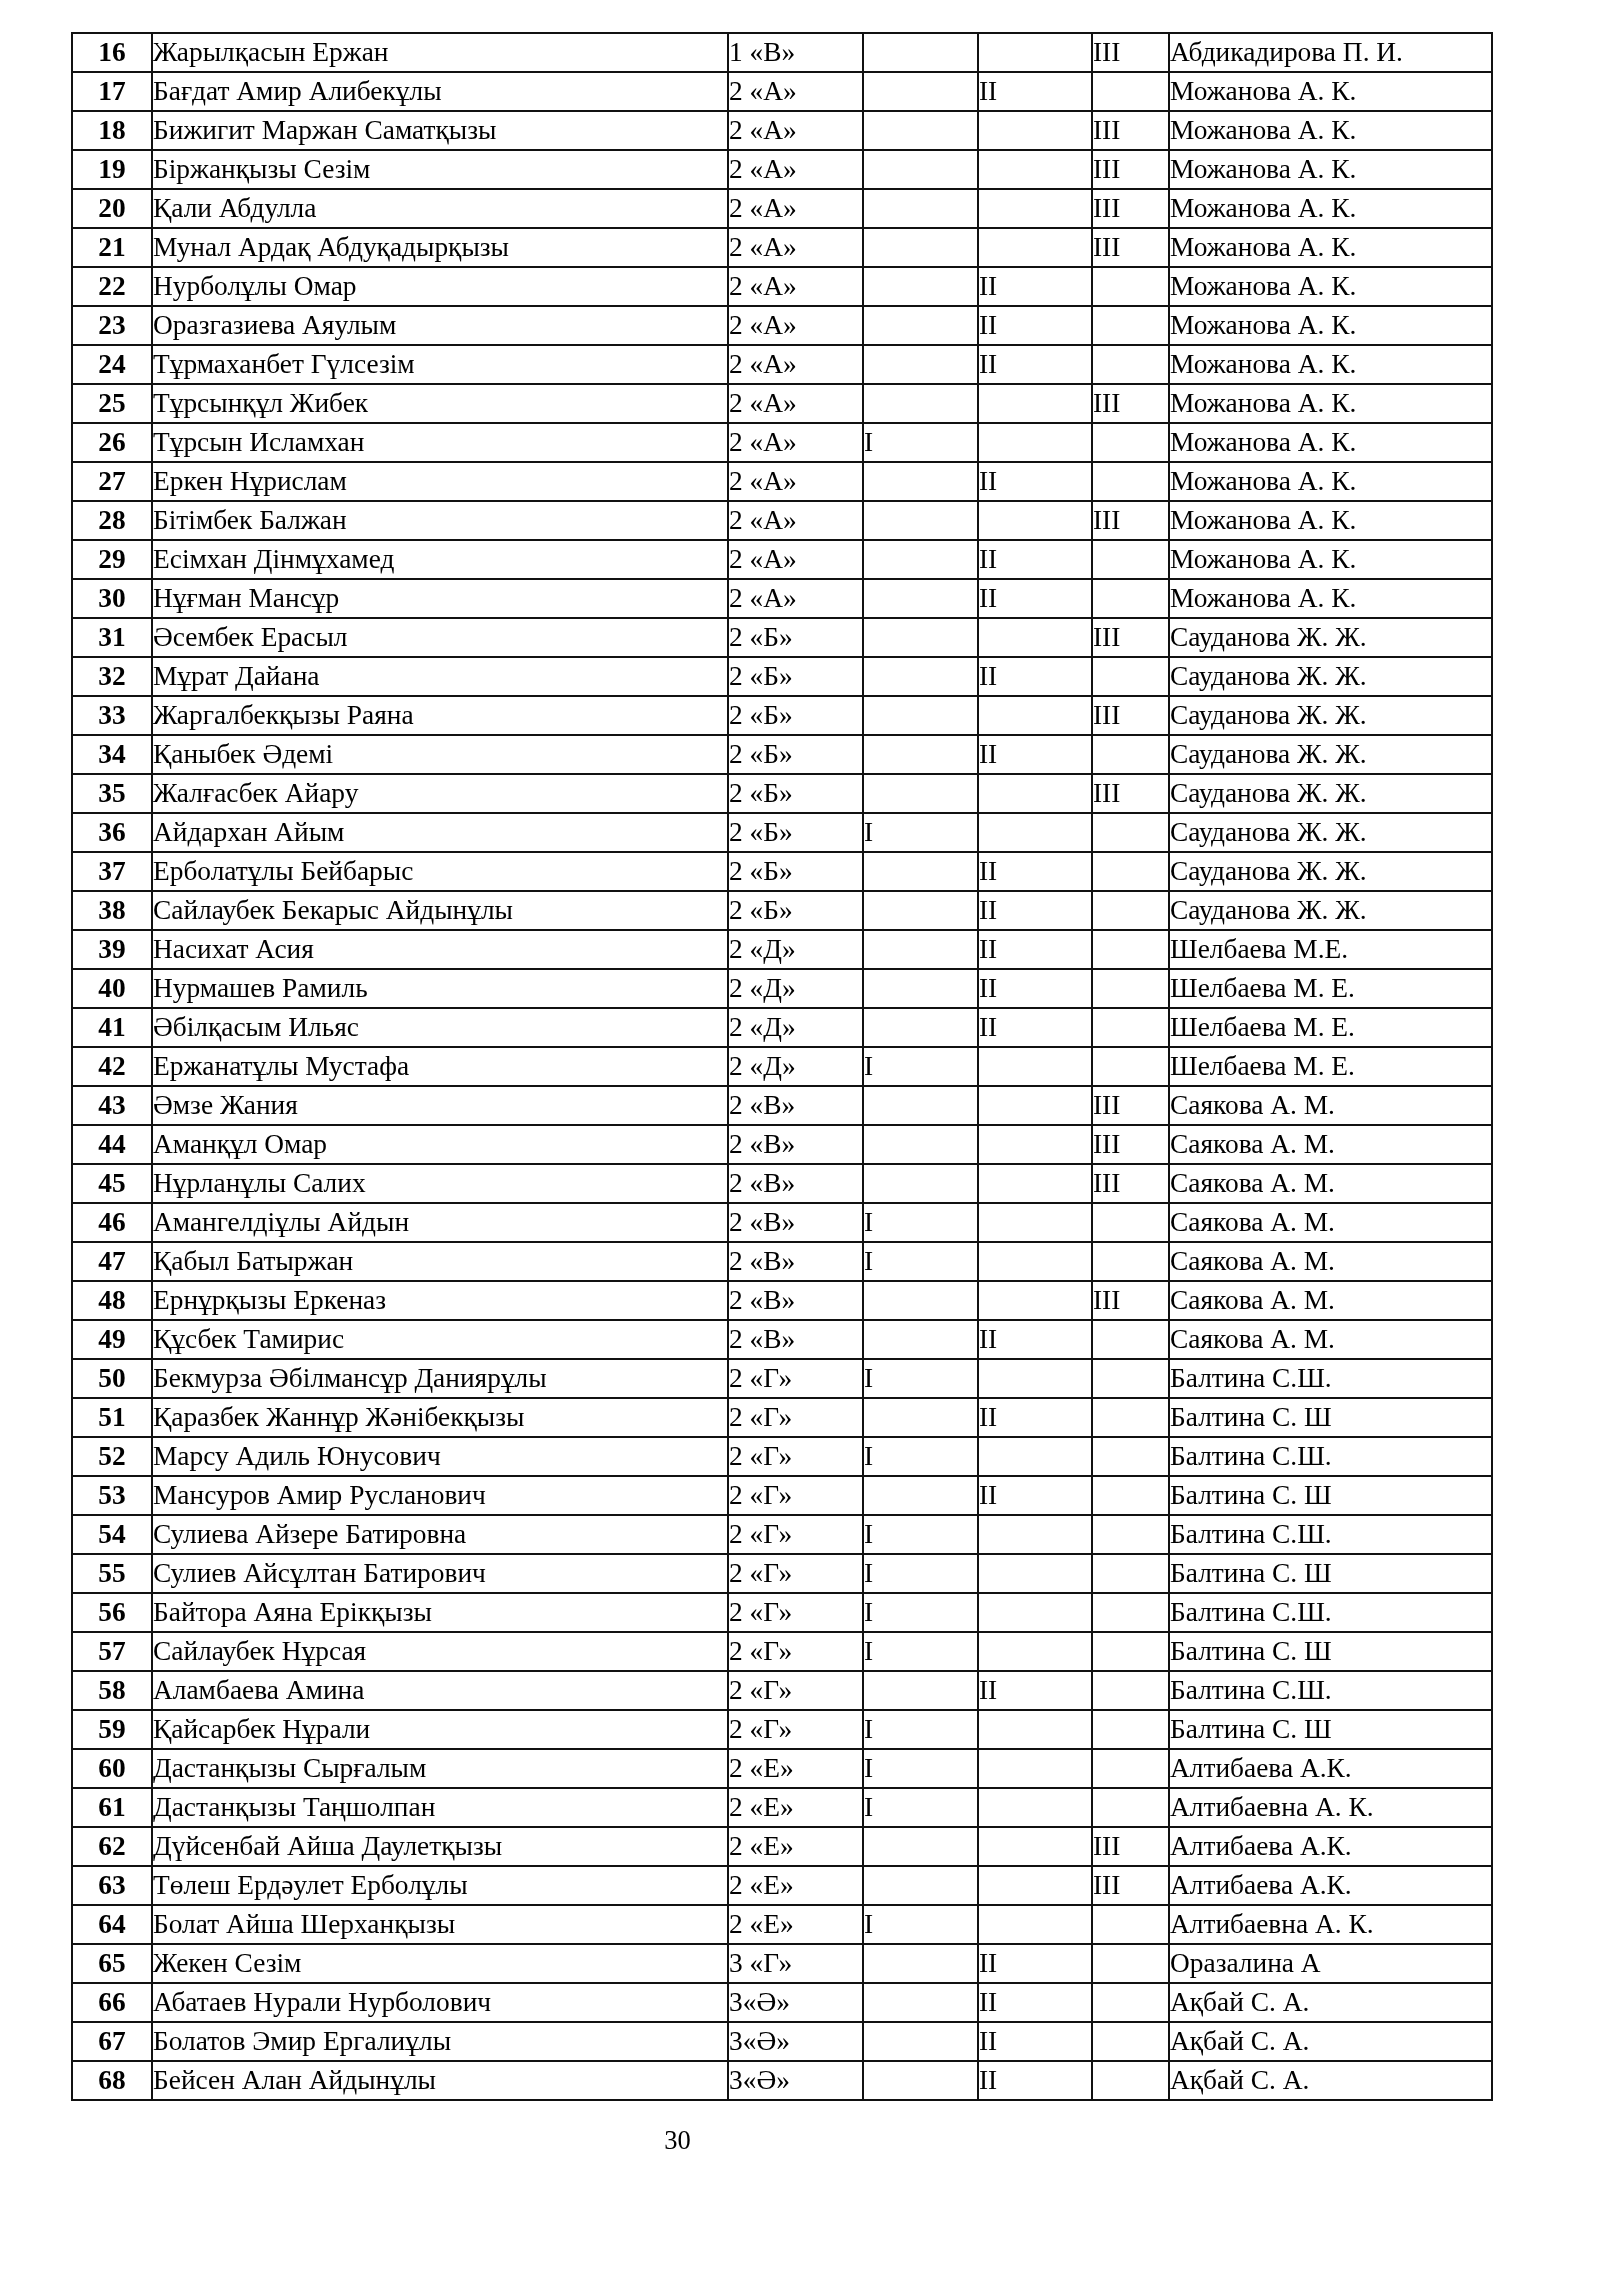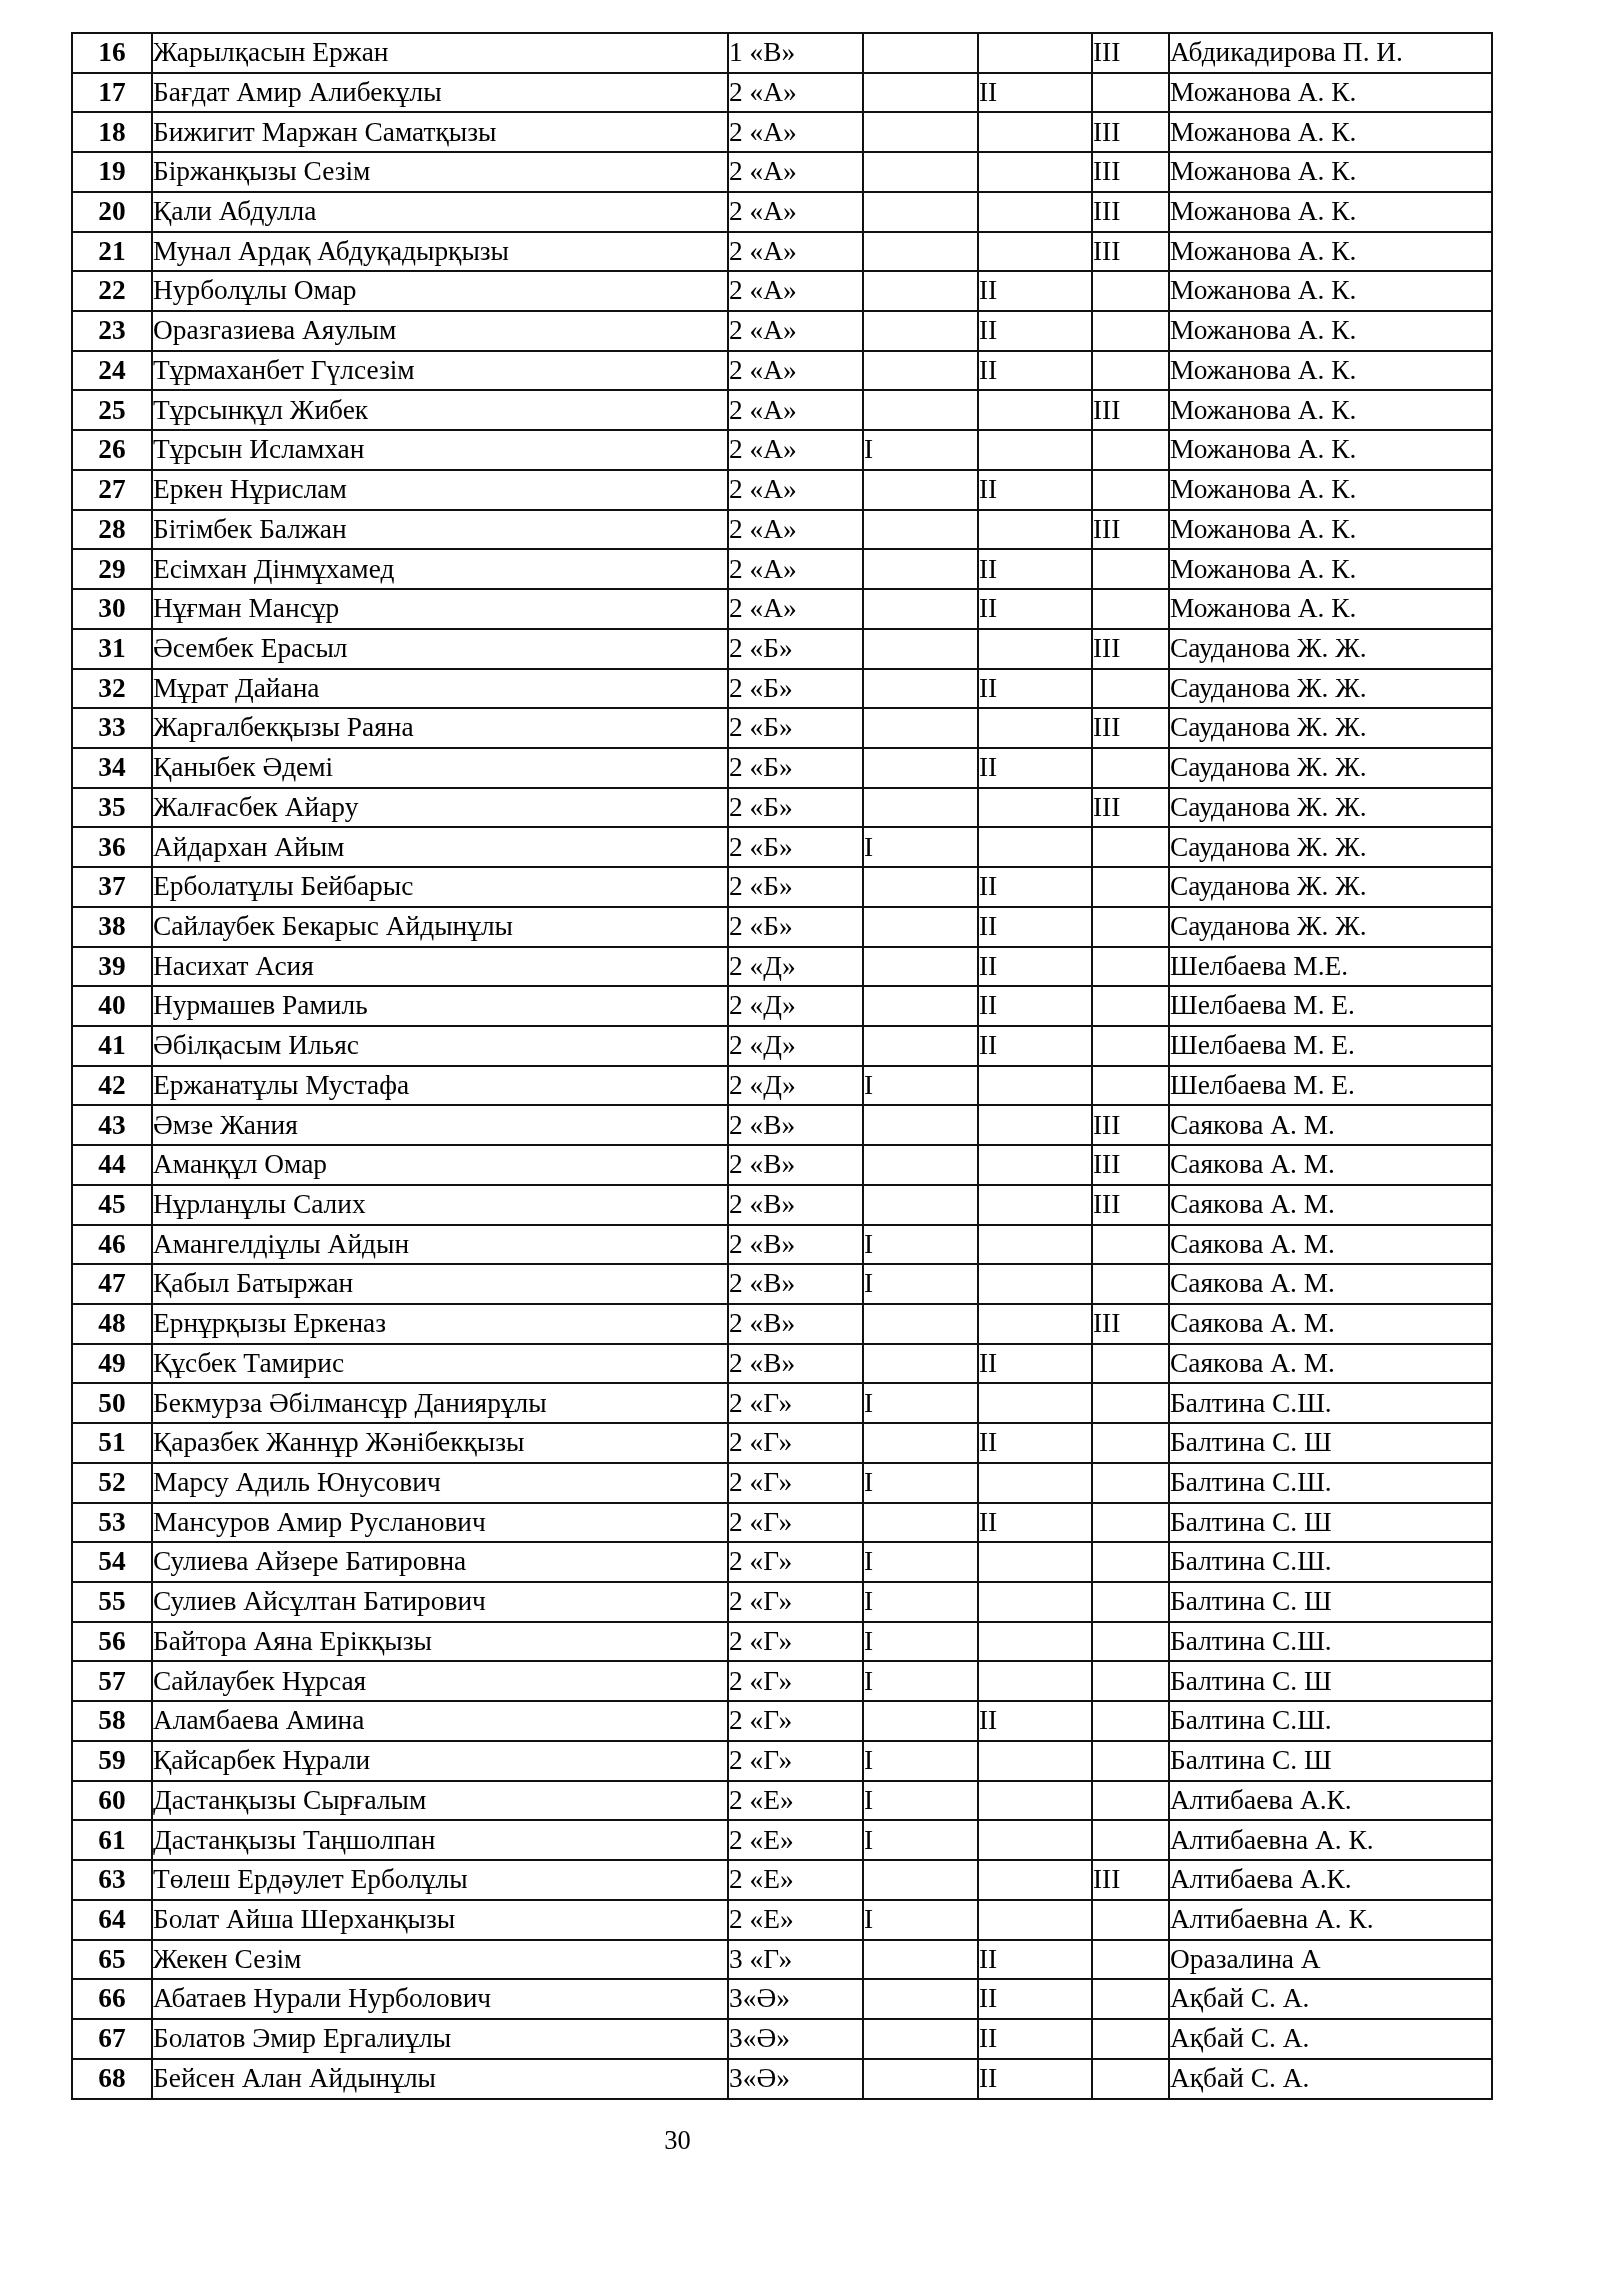--- a/index.html
+++ b/index.html
@@ -465,20 +465,29 @@
         <tr style="height: 39px;">
       <td class="c-num">61</td>
       <td class="c-name">Дастанқызы Таңшолпан</td>
       <td class="c-grade">2 «Е»</td>
       <td class="c-mark">I</td>
       <td class="c-mark"></td>
       <td class="c-mark"></td>
       <td class="c-teacher">Алтибаевна А. К.</td>
     </tr>
         <tr style="height: 39px;">
+      <td class="c-num">62</td>
+      <td class="c-name">Дүйсенбай Айша Даулетқызы</td>
+      <td class="c-grade">2 «Е»</td>
+      <td class="c-mark"></td>
+      <td class="c-mark"></td>
+      <td class="c-mark">III</td>
+      <td class="c-teacher">Алтибаева А.К.</td>
+    </tr>
+        <tr style="height: 39px;">
       <td class="c-num">63</td>
       <td class="c-name">Төлеш Ердәулет Ерболұлы</td>
       <td class="c-grade">2 «Е»</td>
       <td class="c-mark"></td>
       <td class="c-mark"></td>
       <td class="c-mark">III</td>
       <td class="c-teacher">Алтибаева А.К.</td>
     </tr>
         <tr style="height: 39px;">
       <td class="c-num">64</td>

